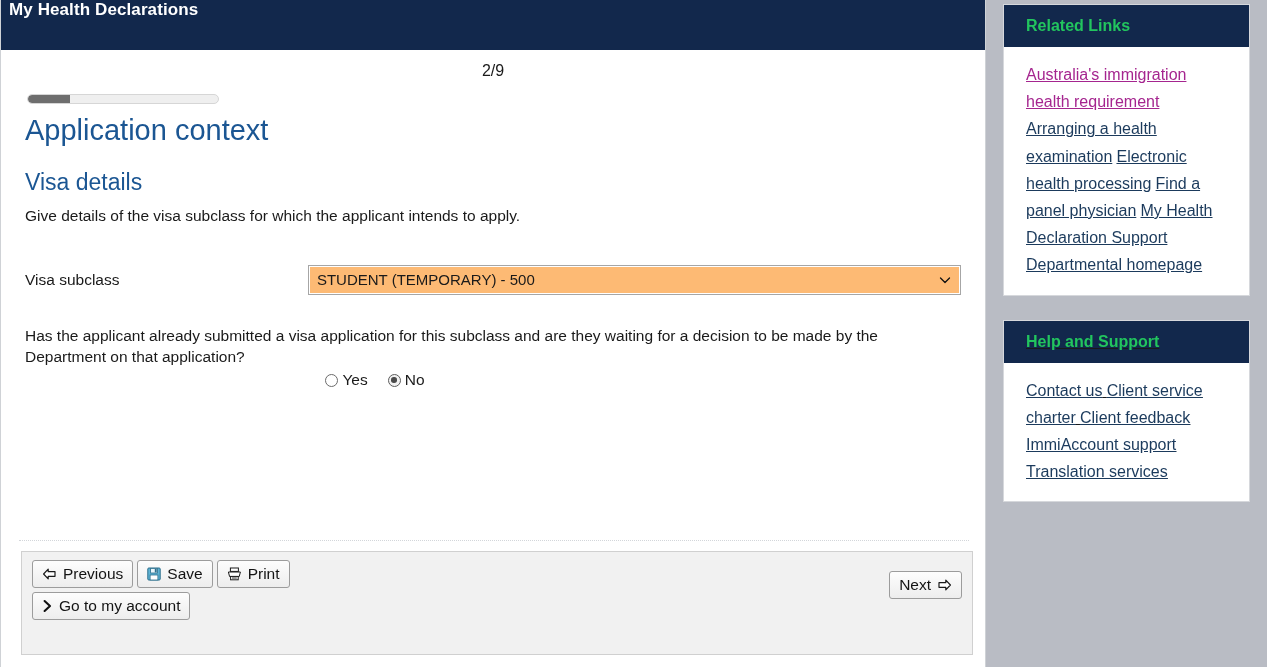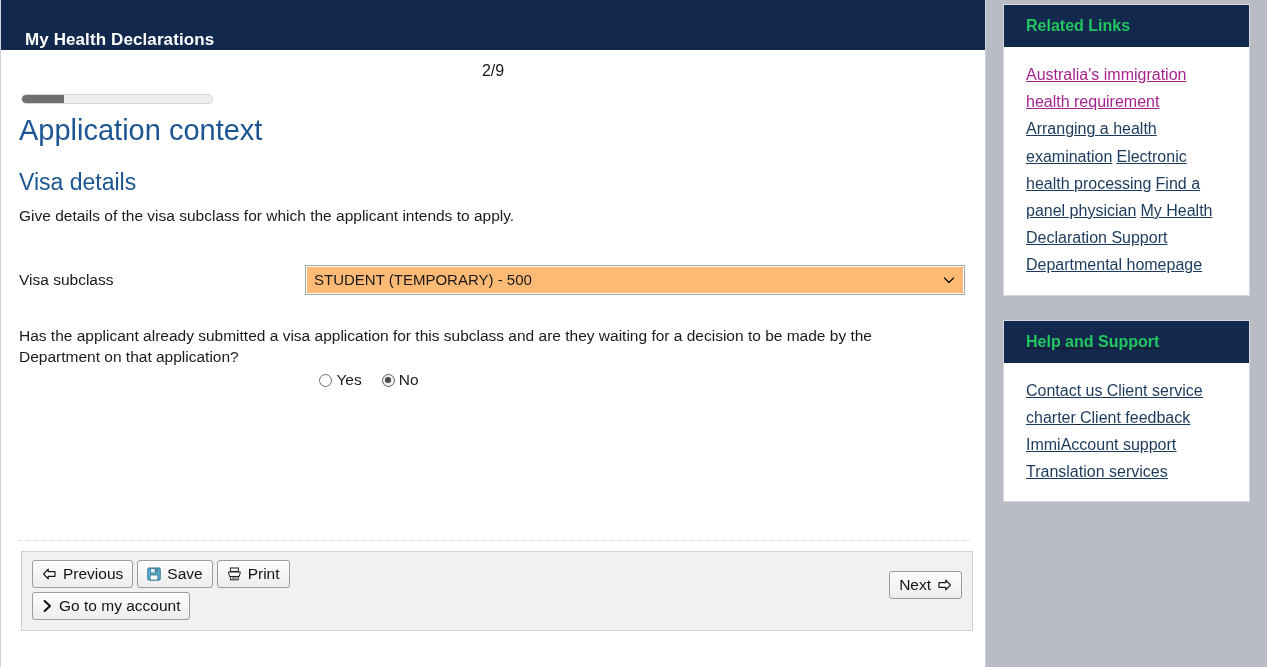--- a/index.html
+++ b/index.html
@@ -30,33 +30,33 @@
     height: 667px;
     background: #ffffff;
     border-left: 1px solid #cfd2d6;
     border-right: 1px solid #cfd2d6;
     box-sizing: border-box;
   }
   .title-bar {
     height: 50px;
     background: #12284c;
     display: flex;
-    align-items: flex-end;
-    padding-left: 24px;
+    align-items: flex-start;
+    padding-left: 8px;
     box-sizing: border-box;
   }
   .title-bar-text {
     color: #ffffff;
     font-size: 17px;
     font-weight: bold;
     letter-spacing: 0.1px;
   }
 
   .content {
-    padding: 0 18px;
+    padding: 0 24px;
     position: relative;
   }
 
   .progress-row {
     position: relative;
     height: 58px;
   }
   .step-counter {
     position: absolute;
     left: 0;
@@ -189,21 +189,21 @@
     left: 18px;
     top: 540px;
     width: 950px;
     border-top: 1px dotted #d3d6da;
   }
   .buttonbar {
     position: absolute;
     left: 20px;
     top: 551px;
     width: 952px;
-    height: 80px;
+    height: 104px;
     background: #f1f1f1;
     border: 1px solid #d0d0d0;
     box-sizing: border-box;
     padding: 8px 10px;
   }
   .btn-group {
     display: flex;
     align-items: flex-start;
   }
   .btn {

